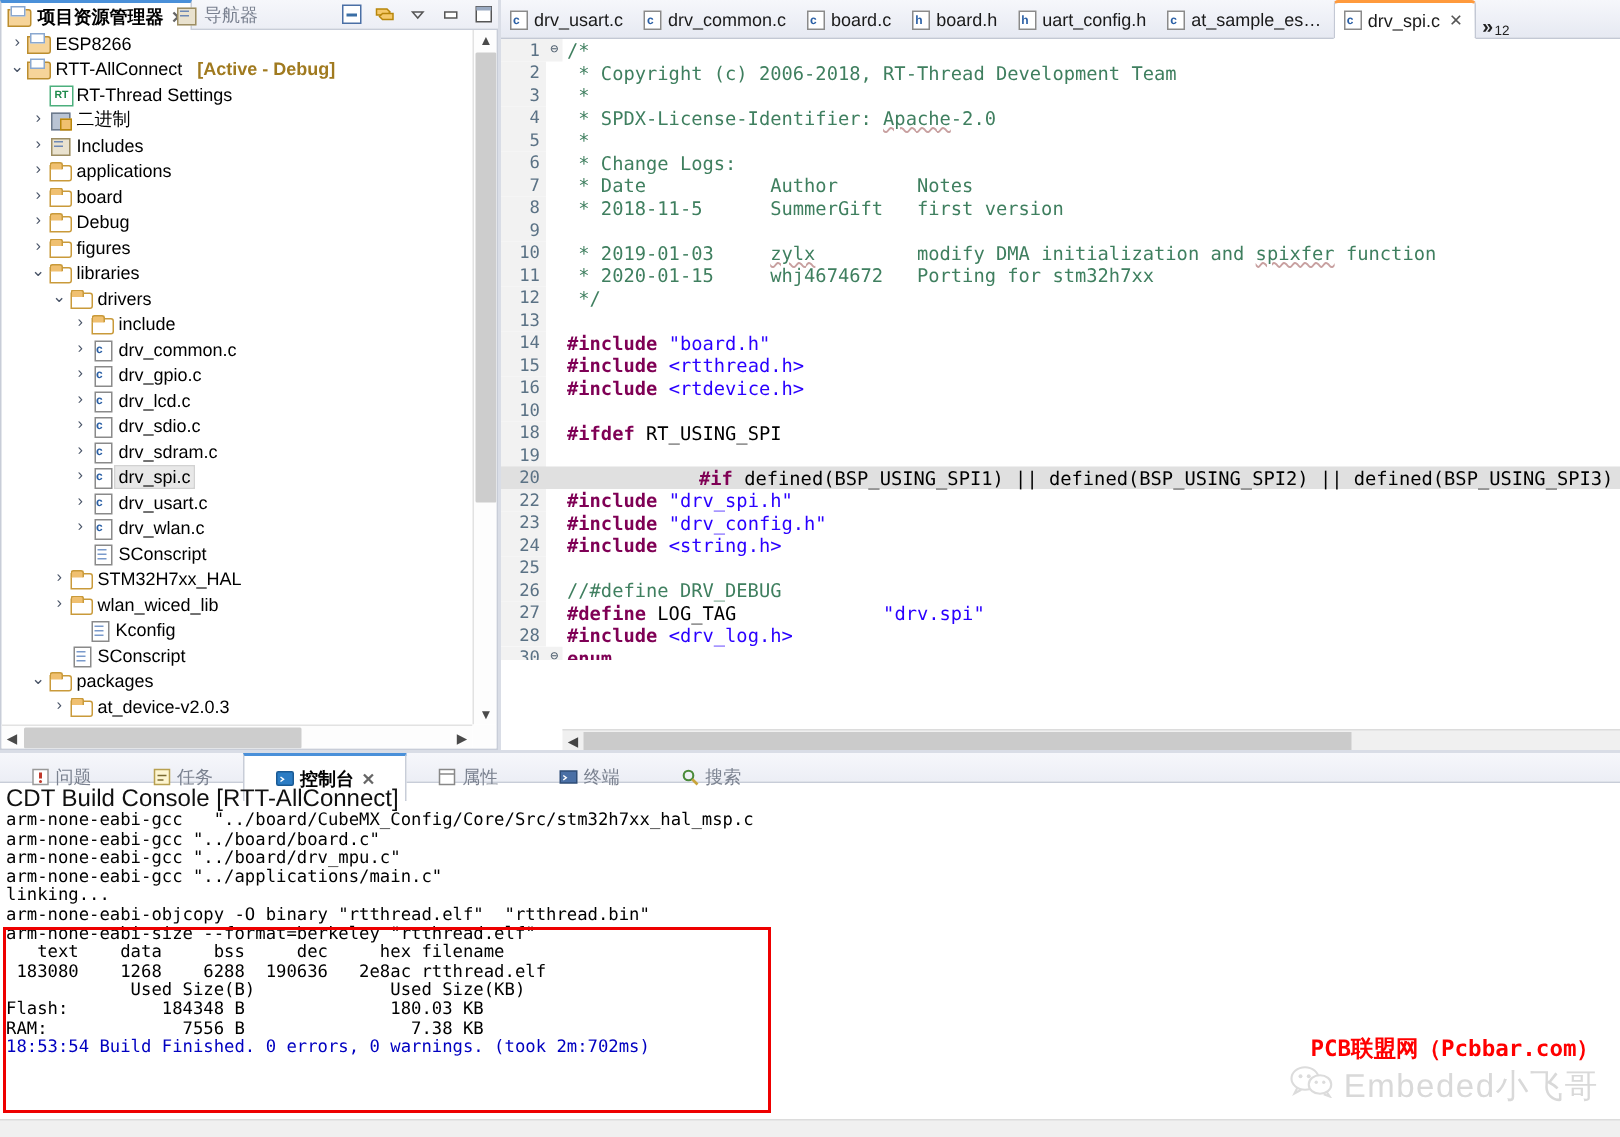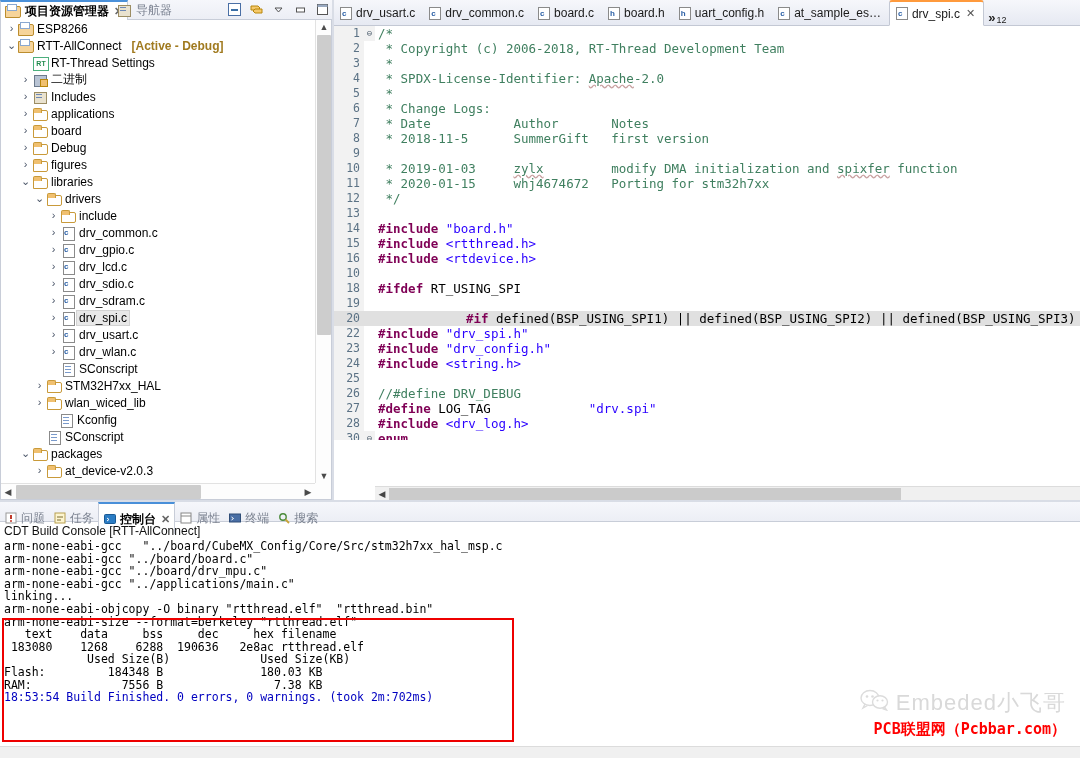--- a/index.html
+++ b/index.html
@@ -264,32 +264,32 @@
     background: #fff;
   }
   #console-tabbar {
     height: 20px; position: relative;
     background: linear-gradient(to bottom,#f6f7fb,#eceef5);
     border-bottom: 1px solid #c8cdd8;
     white-space: nowrap;
   }
   .ctab {
     display: inline-flex; align-items: center; gap: 3px; height: 32px;
-    padding: 0 4px; font-size: 12px; vertical-align: top; text-align: right;
+    padding: 0 20px; font-size: 12px; vertical-align: top; text-align: right;
   }
   .ctab.active {
     background: #ffffff; font-weight: bold; color: #000;
     border-top: 2px solid #4a90d9;
     border-left: 1px solid #c8cdd8; border-right: 1px solid #c8cdd8;
   }
   .ctab.inactive { color: #7b8290; }
   .mini-ico { width: 14px; height: 14px; position: relative; display: inline-block; }
 
   #console-title {
-    position: absolute; left: 4px; top: 22px; font-size: 12px; color: #111;
+    position: absolute; left: 4px; top: 22px; font-size: 16px; color: #111;
   }
   #console-out {
     position: absolute; left: 4px; top: 38px; right: 0; bottom: 0;
     font-family: "DejaVu Sans Mono", monospace; font-size: 11.5px;
     line-height: 12.6px; white-space: pre; color: #000;
   }
   #console-out .blue { color: #0000c0; }
   #redbox {
     position: absolute; left: 2px; top: 618px; width: 512px; height: 124px;
     border: 2px solid #ee0000; pointer-events: none;
@@ -640,32 +640,32 @@
             </svg></span>
           <span>搜索</span>
         </div></div>
     <div id="console-title">CDT Build Console [RTT-AllConnect]</div>
     <div id="console-out"><div>arm-none-eabi-gcc   "../board/CubeMX_Config/Core/Src/stm32h7xx_hal_msp.c</div><div>arm-none-eabi-gcc "../board/board.c"</div><div>arm-none-eabi-gcc "../board/drv_mpu.c"</div><div>arm-none-eabi-gcc "../applications/main.c"</div><div>linking...</div><div>arm-none-eabi-objcopy -O binary "rtthread.elf"  "rtthread.bin"</div><div>arm-none-eabi-size --format=berkeley "rtthread.elf"</div><div>   text    data     bss     dec     hex filename</div><div> 183080    1268    6288  190636   2e8ac rtthread.elf</div><div></div><div>            Used Size(B)             Used Size(KB)</div><div>Flash:         184348 B              180.03 KB</div><div>RAM:             7556 B                7.38 KB</div><div></div><div class="blue">18:53:54 Build Finished. 0 errors, 0 warnings. (took 2m:702ms)</div></div>
   </div>
 
   <div id="redbox" style="border-color: rgb(238, 0, 0);"></div>
 
   <div id="wm">
+    <div id="wm-line2" style="color: rgb(255, 0, 0);">PCB联盟网（Pcbbar.com）</div>
     <div id="wm-line1" style="color: rgb(217, 217, 217);">
       <span>
         <svg width="30" height="22" viewBox="0 0 30 22">
           <ellipse cx="10" cy="9" rx="9" ry="7.5" fill="none" stroke="#dcdcdc" stroke-width="1.4"></ellipse>
           <path d="M5 15 L3 19 L7.5 16.5" fill="none" stroke="#dcdcdc" stroke-width="1.4"></path>
           <circle cx="7" cy="7.5" r="1.3" fill="#dcdcdc"></circle>
           <circle cx="12.5" cy="7.5" r="1.3" fill="#dcdcdc"></circle>
           <ellipse cx="20" cy="13" rx="7.5" ry="6.2" fill="#fff" stroke="#dcdcdc" stroke-width="1.4"></ellipse>
           <path d="M24.5 18 L26.5 21 L22.5 19.5" fill="none" stroke="#dcdcdc" stroke-width="1.4"></path>
           <circle cx="17.5" cy="11.5" r="1.1" fill="#dcdcdc"></circle>
           <circle cx="22.5" cy="11.5" r="1.1" fill="#dcdcdc"></circle>
         </svg>
       </span>
       <span>Embeded小飞哥</span>
     </div>
-    <div id="wm-line2" style="color: rgb(255, 0, 0);">PCB联盟网（Pcbbar.com）</div>
   </div>
 
   <div id="statusbar"></div>
 </div>
 
 </body></html>

